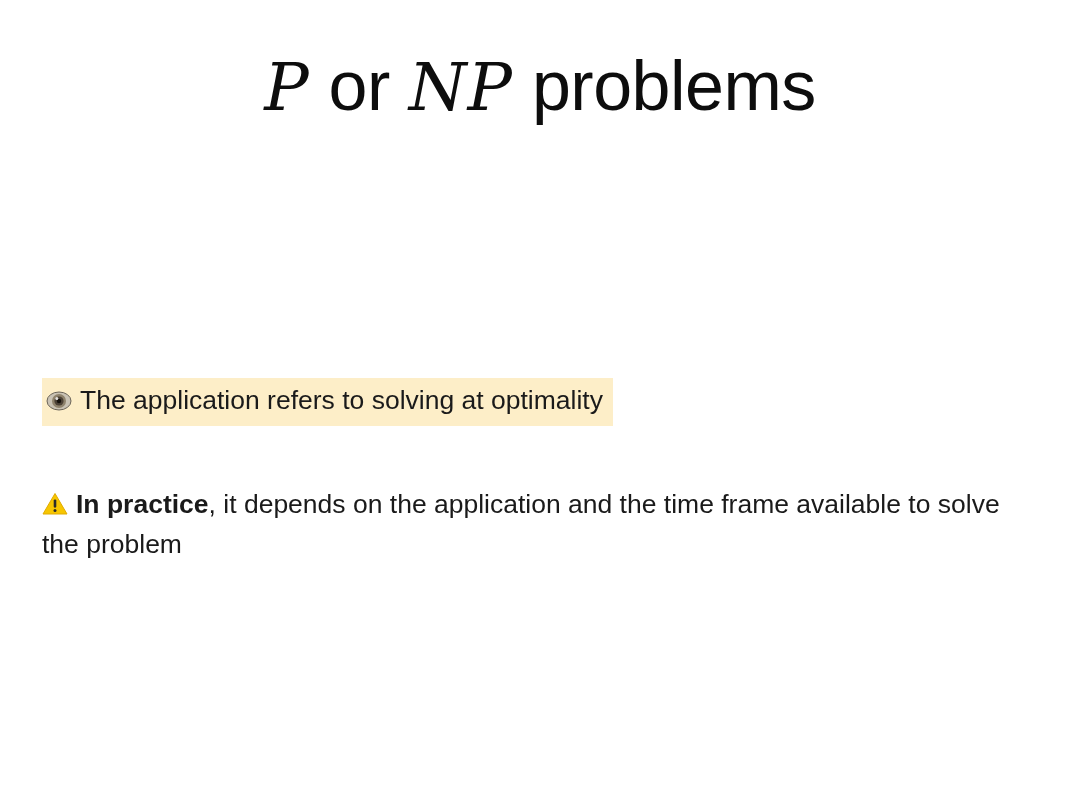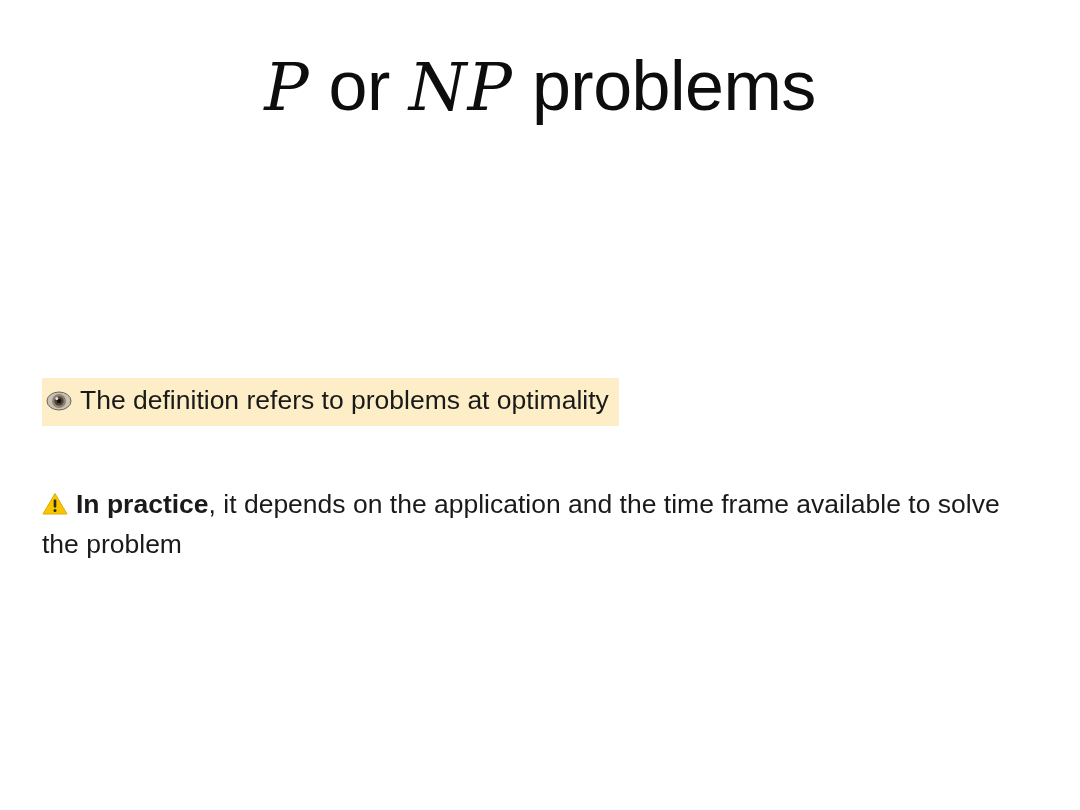--- a/index.html
+++ b/index.html
@@ -103,21 +103,21 @@
       <div class="row-highlight">
         <span class="bullet-icon">
           <svg width="26" height="26" viewBox="0 0 26 26" aria-hidden="true">
             <ellipse cx="13" cy="13" rx="12" ry="9" fill="#c9c2b4" stroke="#6b6458" stroke-width="1"></ellipse>
             <circle cx="13" cy="13" r="7" fill="#8e826c"></circle>
             <circle cx="13" cy="13" r="4.6" fill="#4b4136"></circle>
             <circle cx="13" cy="13" r="2.2" fill="#14100c"></circle>
             <circle cx="10.8" cy="10.6" r="1.5" fill="#ffffff" opacity="0.85"></circle>
           </svg>
         </span>
-        <span class="bullet-text">The definition refers to problems at optimality</span>
+        <span class="bullet-text">The application refers to solving at optimality</span>
       </div>
     </div>
 
     <div class="bullet bullet-2">
       <div class="row-plain">
         <span class="warn-inline">
           <svg width="26" height="24" viewBox="0 0 26 24" aria-hidden="true">
             <path d="M13 1.5 L25 22 L1 22 Z" fill="#f7c600" stroke="#e0ab00" stroke-width="1"></path>
             <rect x="11.7" y="7.5" width="2.6" height="8.2" rx="1.1" fill="#2b2b2b"></rect>
             <circle cx="13" cy="18.4" r="1.5" fill="#2b2b2b"></circle>

